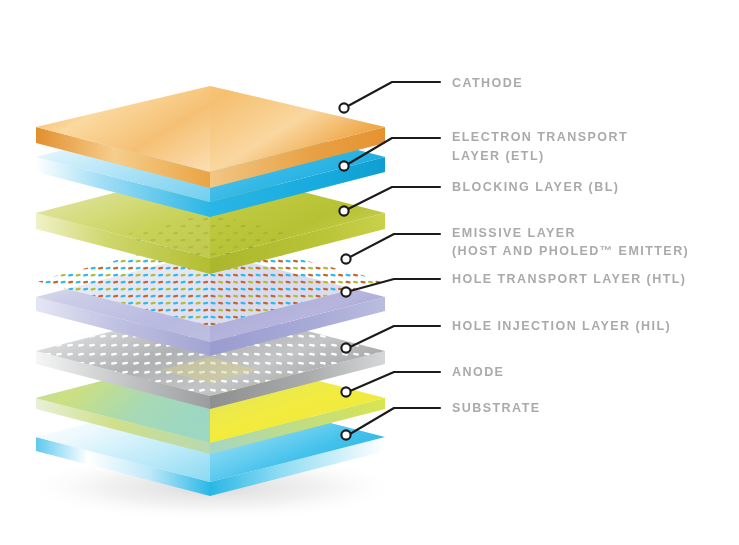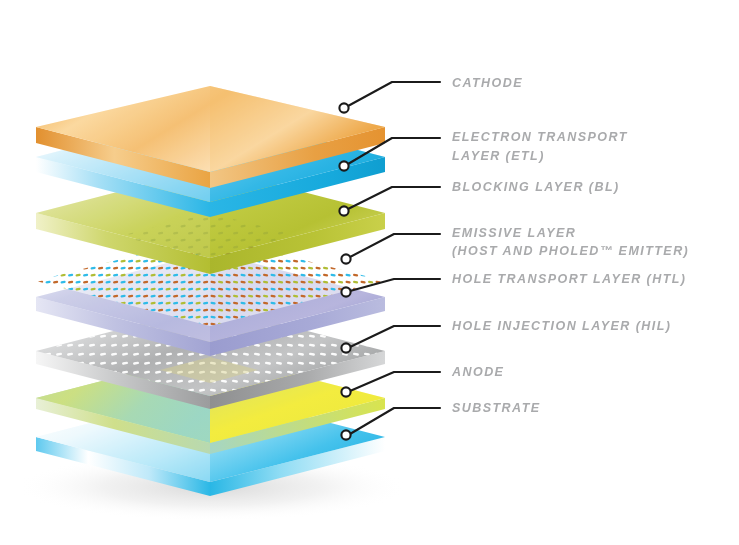--- a/index.html
+++ b/index.html
@@ -12,21 +12,20 @@
     height: 545px;
     position: relative;
     overflow: hidden;
     font-family: "Liberation Sans", sans-serif;
   }
   #diagram-root {
     position: absolute;
     left: 0; top: 0;
     width: 739px;
     height: 545px;
-    font-style: italic;
   }
   .label-text {
     fill: #a9aaac;
     font-family: "Liberation Sans", sans-serif;
     font-size: 12.5px;
     font-weight: bold;
     letter-spacing: 1.45px;
     dominant-baseline: middle;
   }
   .leader-line {

